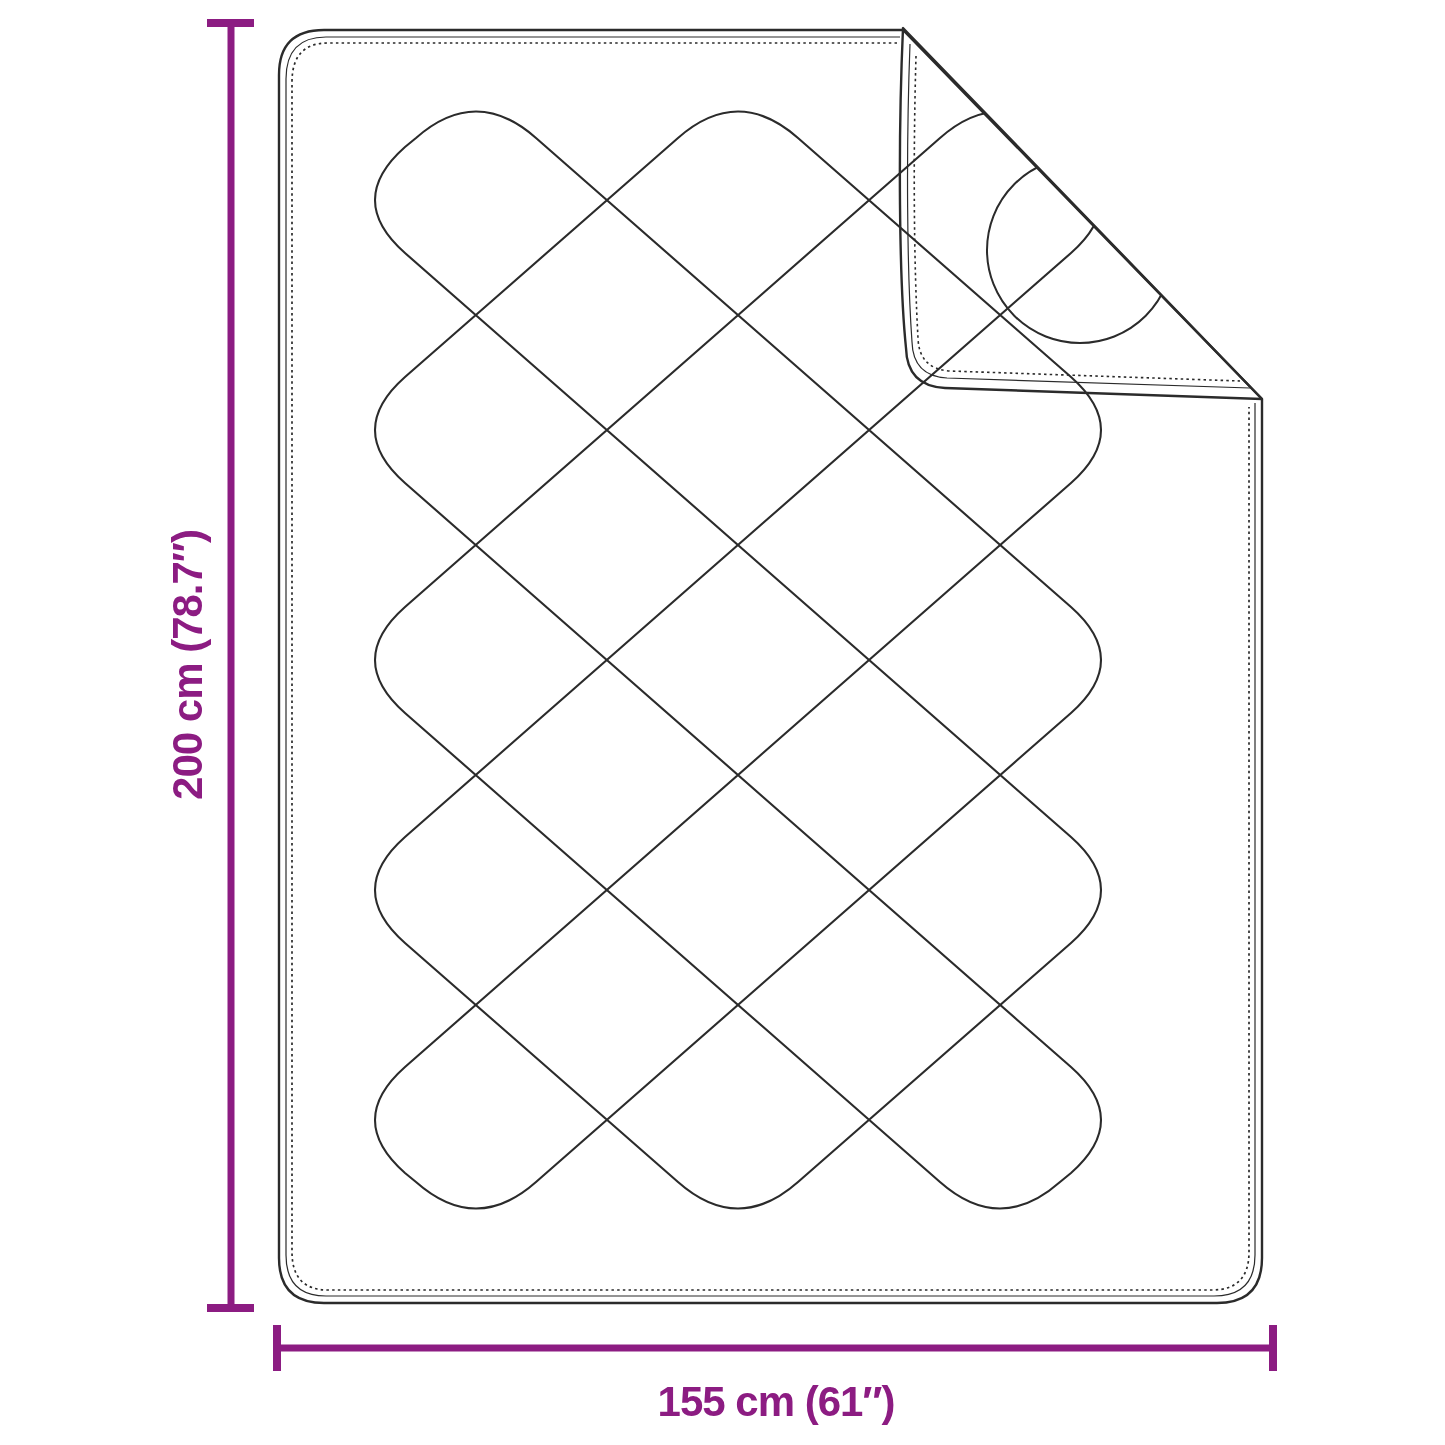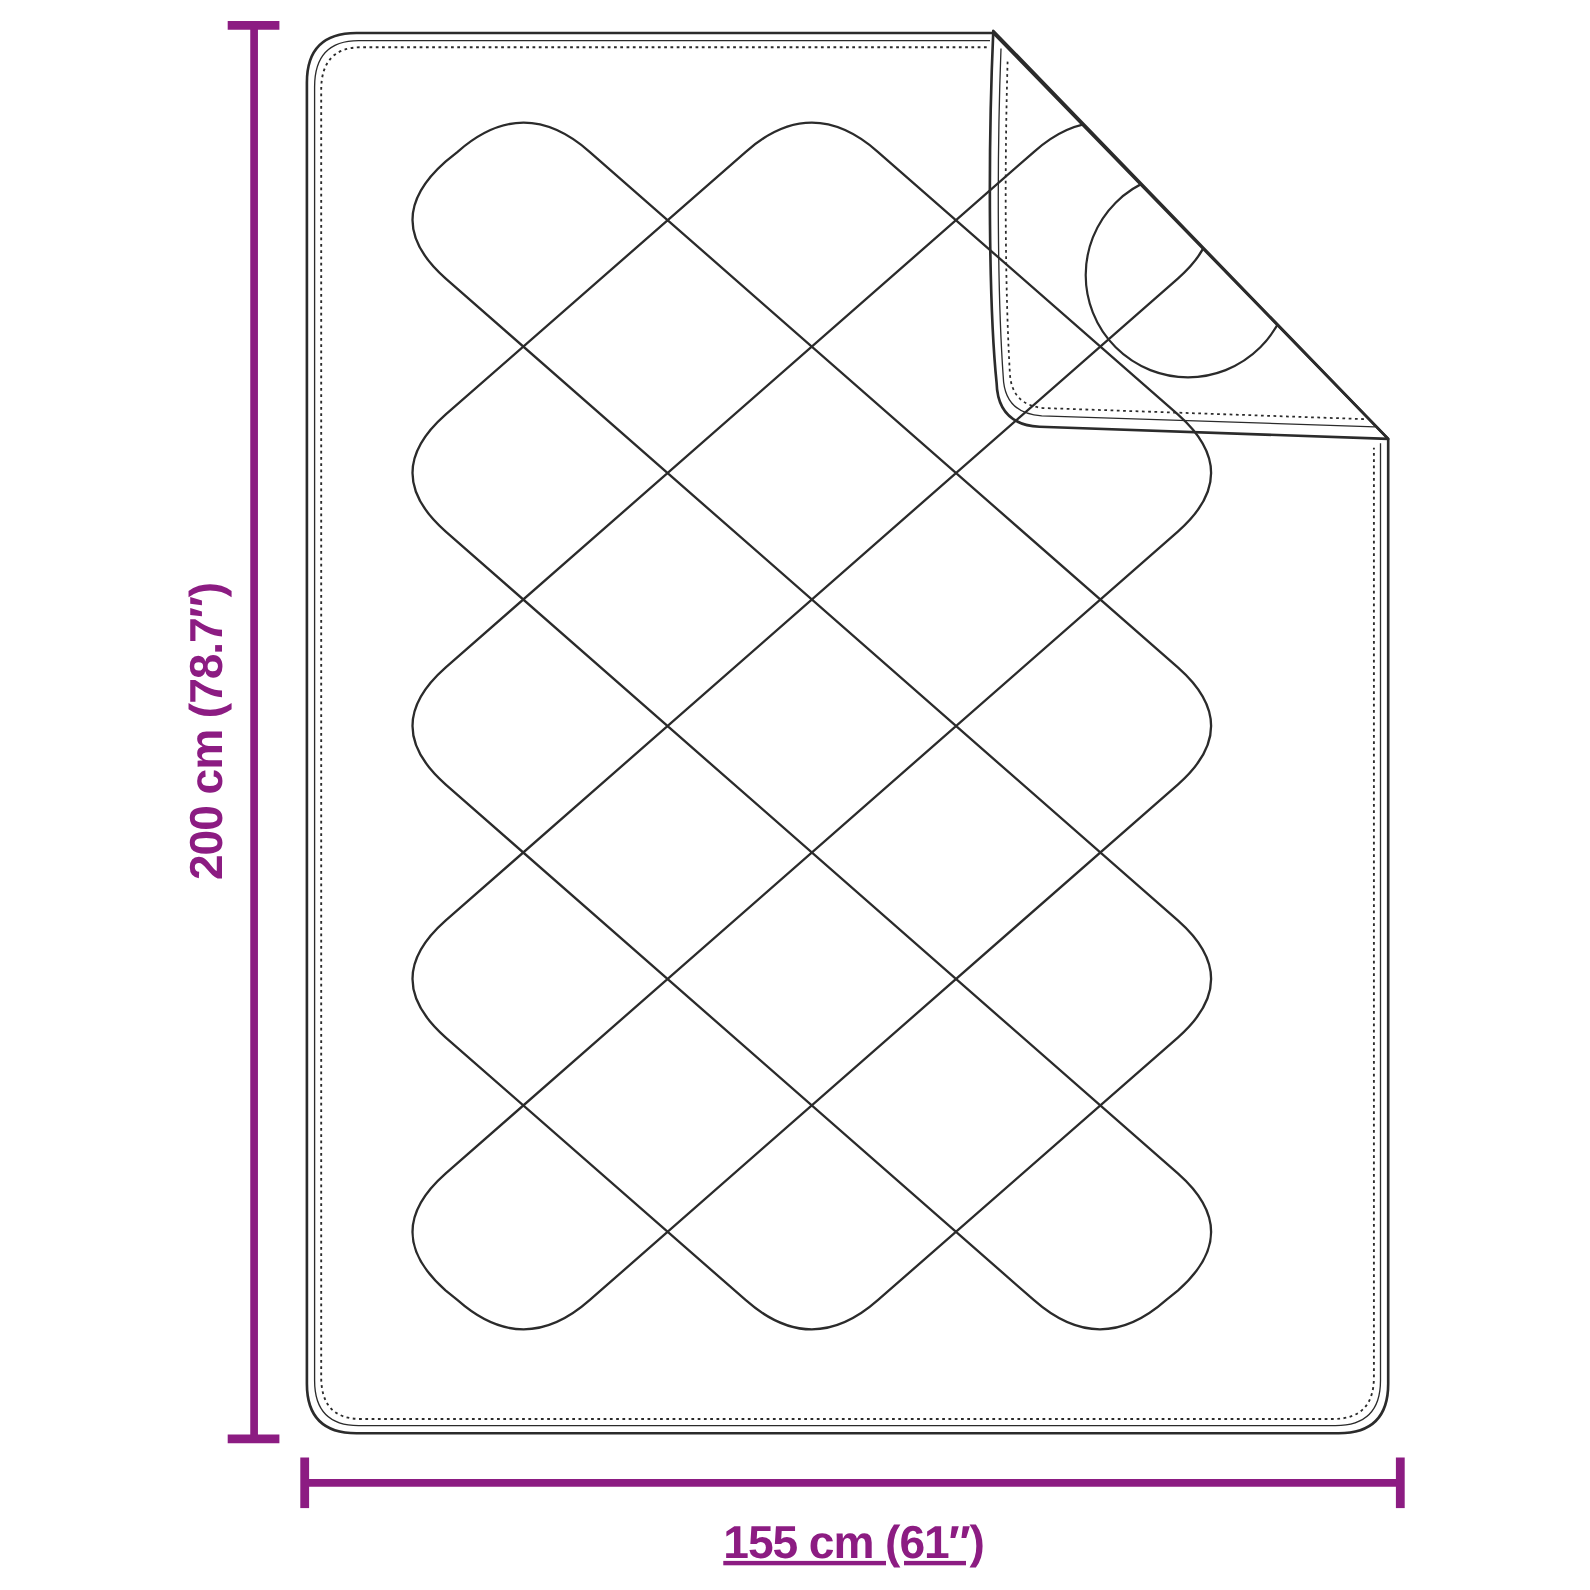--- a/index.html
+++ b/index.html
@@ -11,21 +11,21 @@
   .stage{position:absolute;left:0;top:0;width:1445px;height:1445px;}
   svg.art{position:absolute;left:0;top:0;display:block;}
   .ink{stroke:var(--outline,#2b2b2b);fill:none;}
   .accent-stroke{stroke:var(--accent,#8c1c82);fill:none;}
   .dim-label{
     position:absolute;color:var(--accent,#8c1c82);
     font-weight:700;font-size:42px;letter-spacing:-1px;white-space:nowrap;
     -webkit-font-smoothing:antialiased;
   }
   .dim-label.vertical{left:188px;top:665px;transform:translate(-50%,-50%) rotate(-90deg);}
-  .dim-label.horizontal{left:776px;top:1402px;transform:translate(-50%,-50%);text-decoration:underline;}
+  .dim-label.horizontal{left:776px;top:1402px;transform:translate(-50%,-50%);}
 </style>
 </head>
 <body>
 
 <div class="stage">
 
   <svg class="art" width="1445" height="1445" viewBox="0 0 1445 1445">
     <defs>
       <clipPath id="bodyClip">
         <path d="M324 30 H903 L1262 399 V1258 Q1262 1303 1217 1303 H324 Q279 1303 279 1258 V75 Q279 30 324 30 Z"></path>

